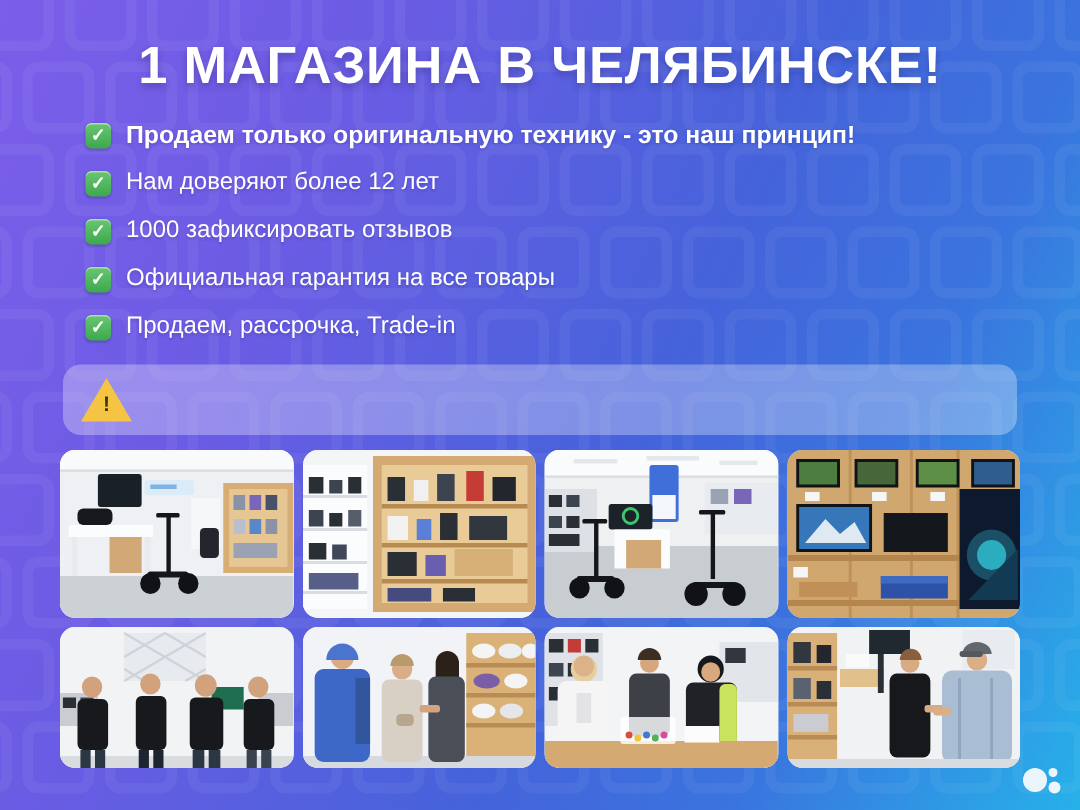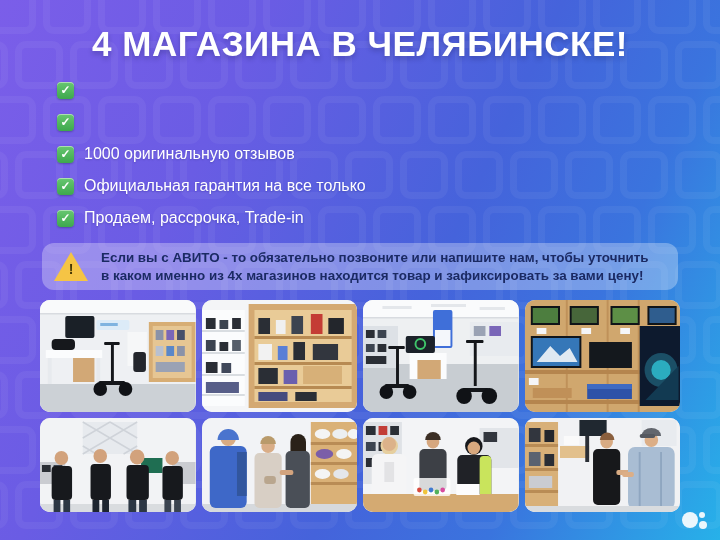--- a/index.html
+++ b/index.html
@@ -188,51 +188,49 @@
       <div class="sq" style="left: 290px; top: 481px;"></div>
       <div class="sq" style="left: 345px; top: 481px;"></div>
       <div class="sq" style="left: 400px; top: 481px;"></div>
       <div class="sq" style="left: 455px; top: 481px;"></div>
       <div class="sq" style="left: 510px; top: 481px;"></div>
       <div class="sq" style="left: 565px; top: 481px;"></div>
       <div class="sq" style="left: 620px; top: 481px;"></div>
       <div class="sq" style="left: 675px; top: 481px;"></div>
     </div>
 
-  <h1 class="title">4 МАГАЗИНА В ЧЕЛЯБИНСКЕ!</h1>
+  <h1 class="title">1 МАГАЗИНА В ЧЕЛЯБИНСКЕ!</h1>
 
   <ul class="bullets">
     <li class="bullet lead">
       <span class="check">✓</span>
+      <span class="bullet-text">Продаем только оригинальную технику - это наш принцип!</span>
     </li>
     <li class="bullet">
       <span class="check">✓</span>
+      <span class="bullet-text">Нам доверяют более 12 лет</span>
     </li>
     <li class="bullet">
       <span class="check">✓</span>
-      <span class="bullet-text">1000 оригинальную отзывов</span>
+      <span class="bullet-text">1000 зафиксировать отзывов</span>
     </li>
     <li class="bullet">
       <span class="check">✓</span>
-      <span class="bullet-text">Официальная гарантия на все только</span>
+      <span class="bullet-text">Официальная гарантия на все товары</span>
     </li>
     <li class="bullet">
       <span class="check">✓</span>
       <span class="bullet-text">Продаем, рассрочка, Trade-in</span>
     </li>
   </ul>
 
   <div class="warning">
     <div class="tri-wrap">
       <div class="tri"></div>
       <span class="tri-excl">!</span>
-    </div>
-    <div class="warning-text">
-      <div>Если вы с АВИТО - то обязательно позвоните или напишите нам, чтобы уточнить</div>
-      <div>в каком именно из 4х магазинов находится товар и зафиксировать за вами цену!</div>
     </div>
   </div>
 
   <div class="grid">
 
     <figure class="photo" title="Торговый зал: стойка с телевизором и электросамокат">
       <svg viewBox="0 0 160 112" preserveAspectRatio="none">
         <rect width="160" height="112" fill="#eef0f3"></rect>
         <rect width="160" height="14" fill="#f9fafb"></rect>
           <rect y="13" width="160" height="1.5" fill="#d8dbe0"></rect>

